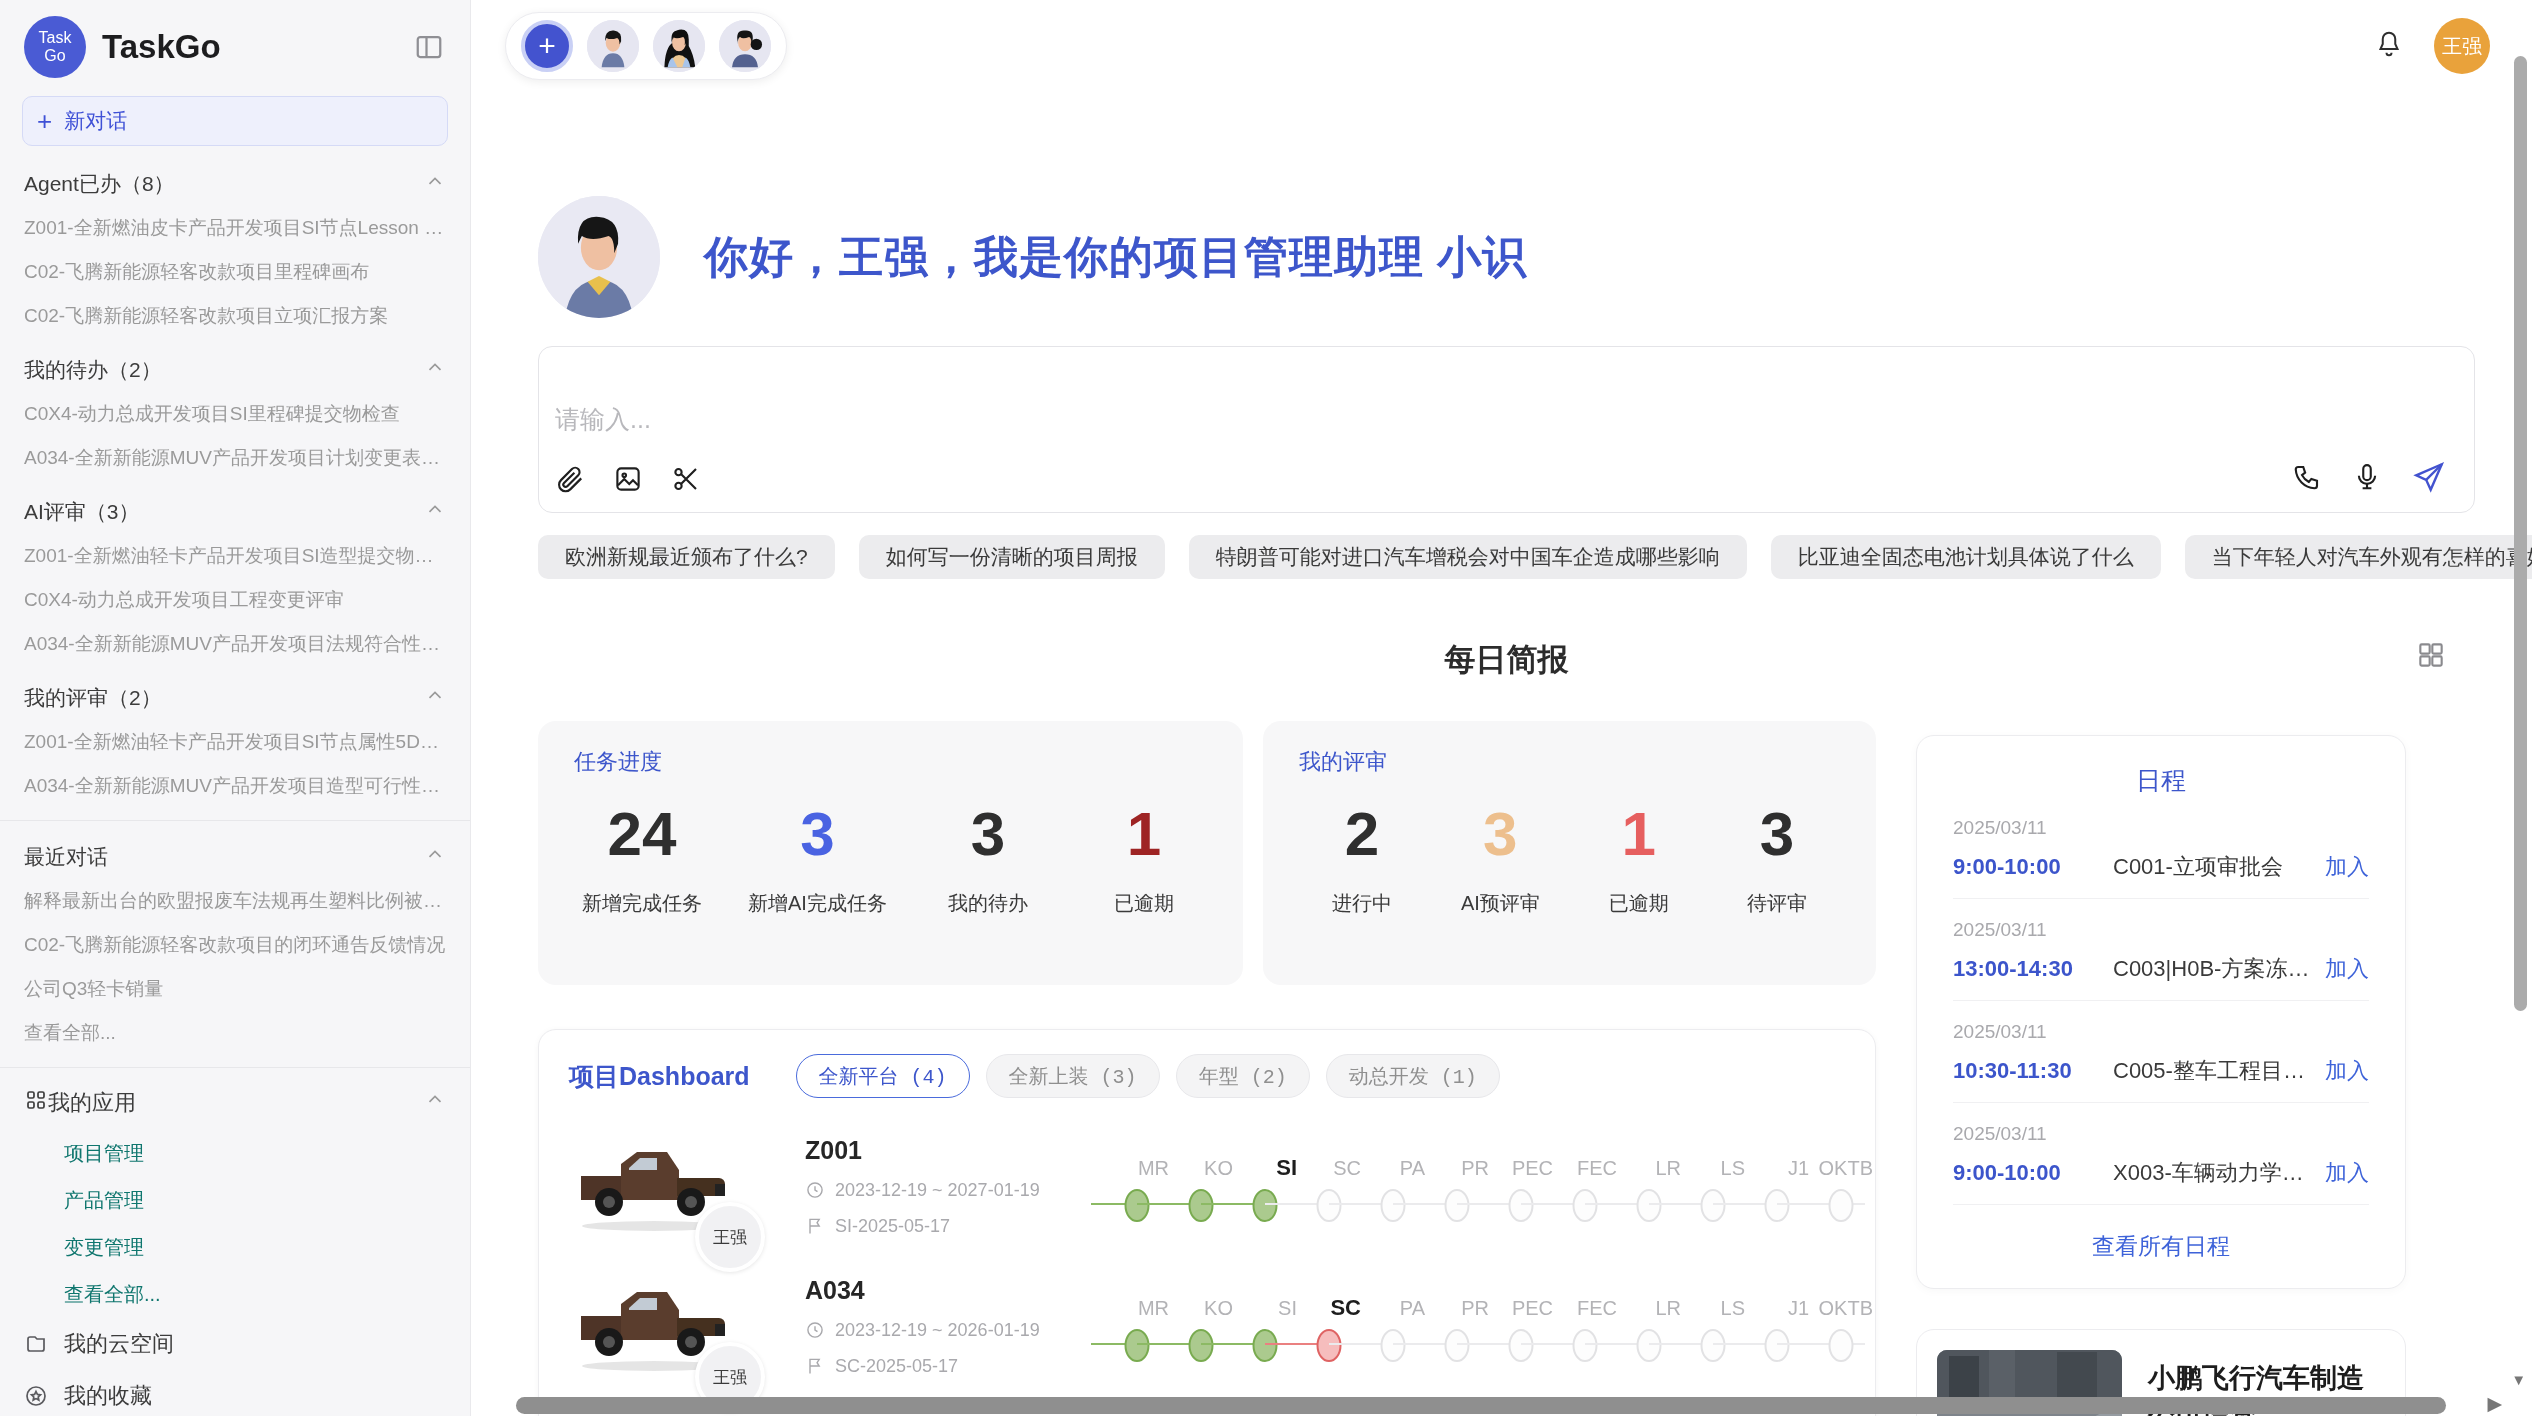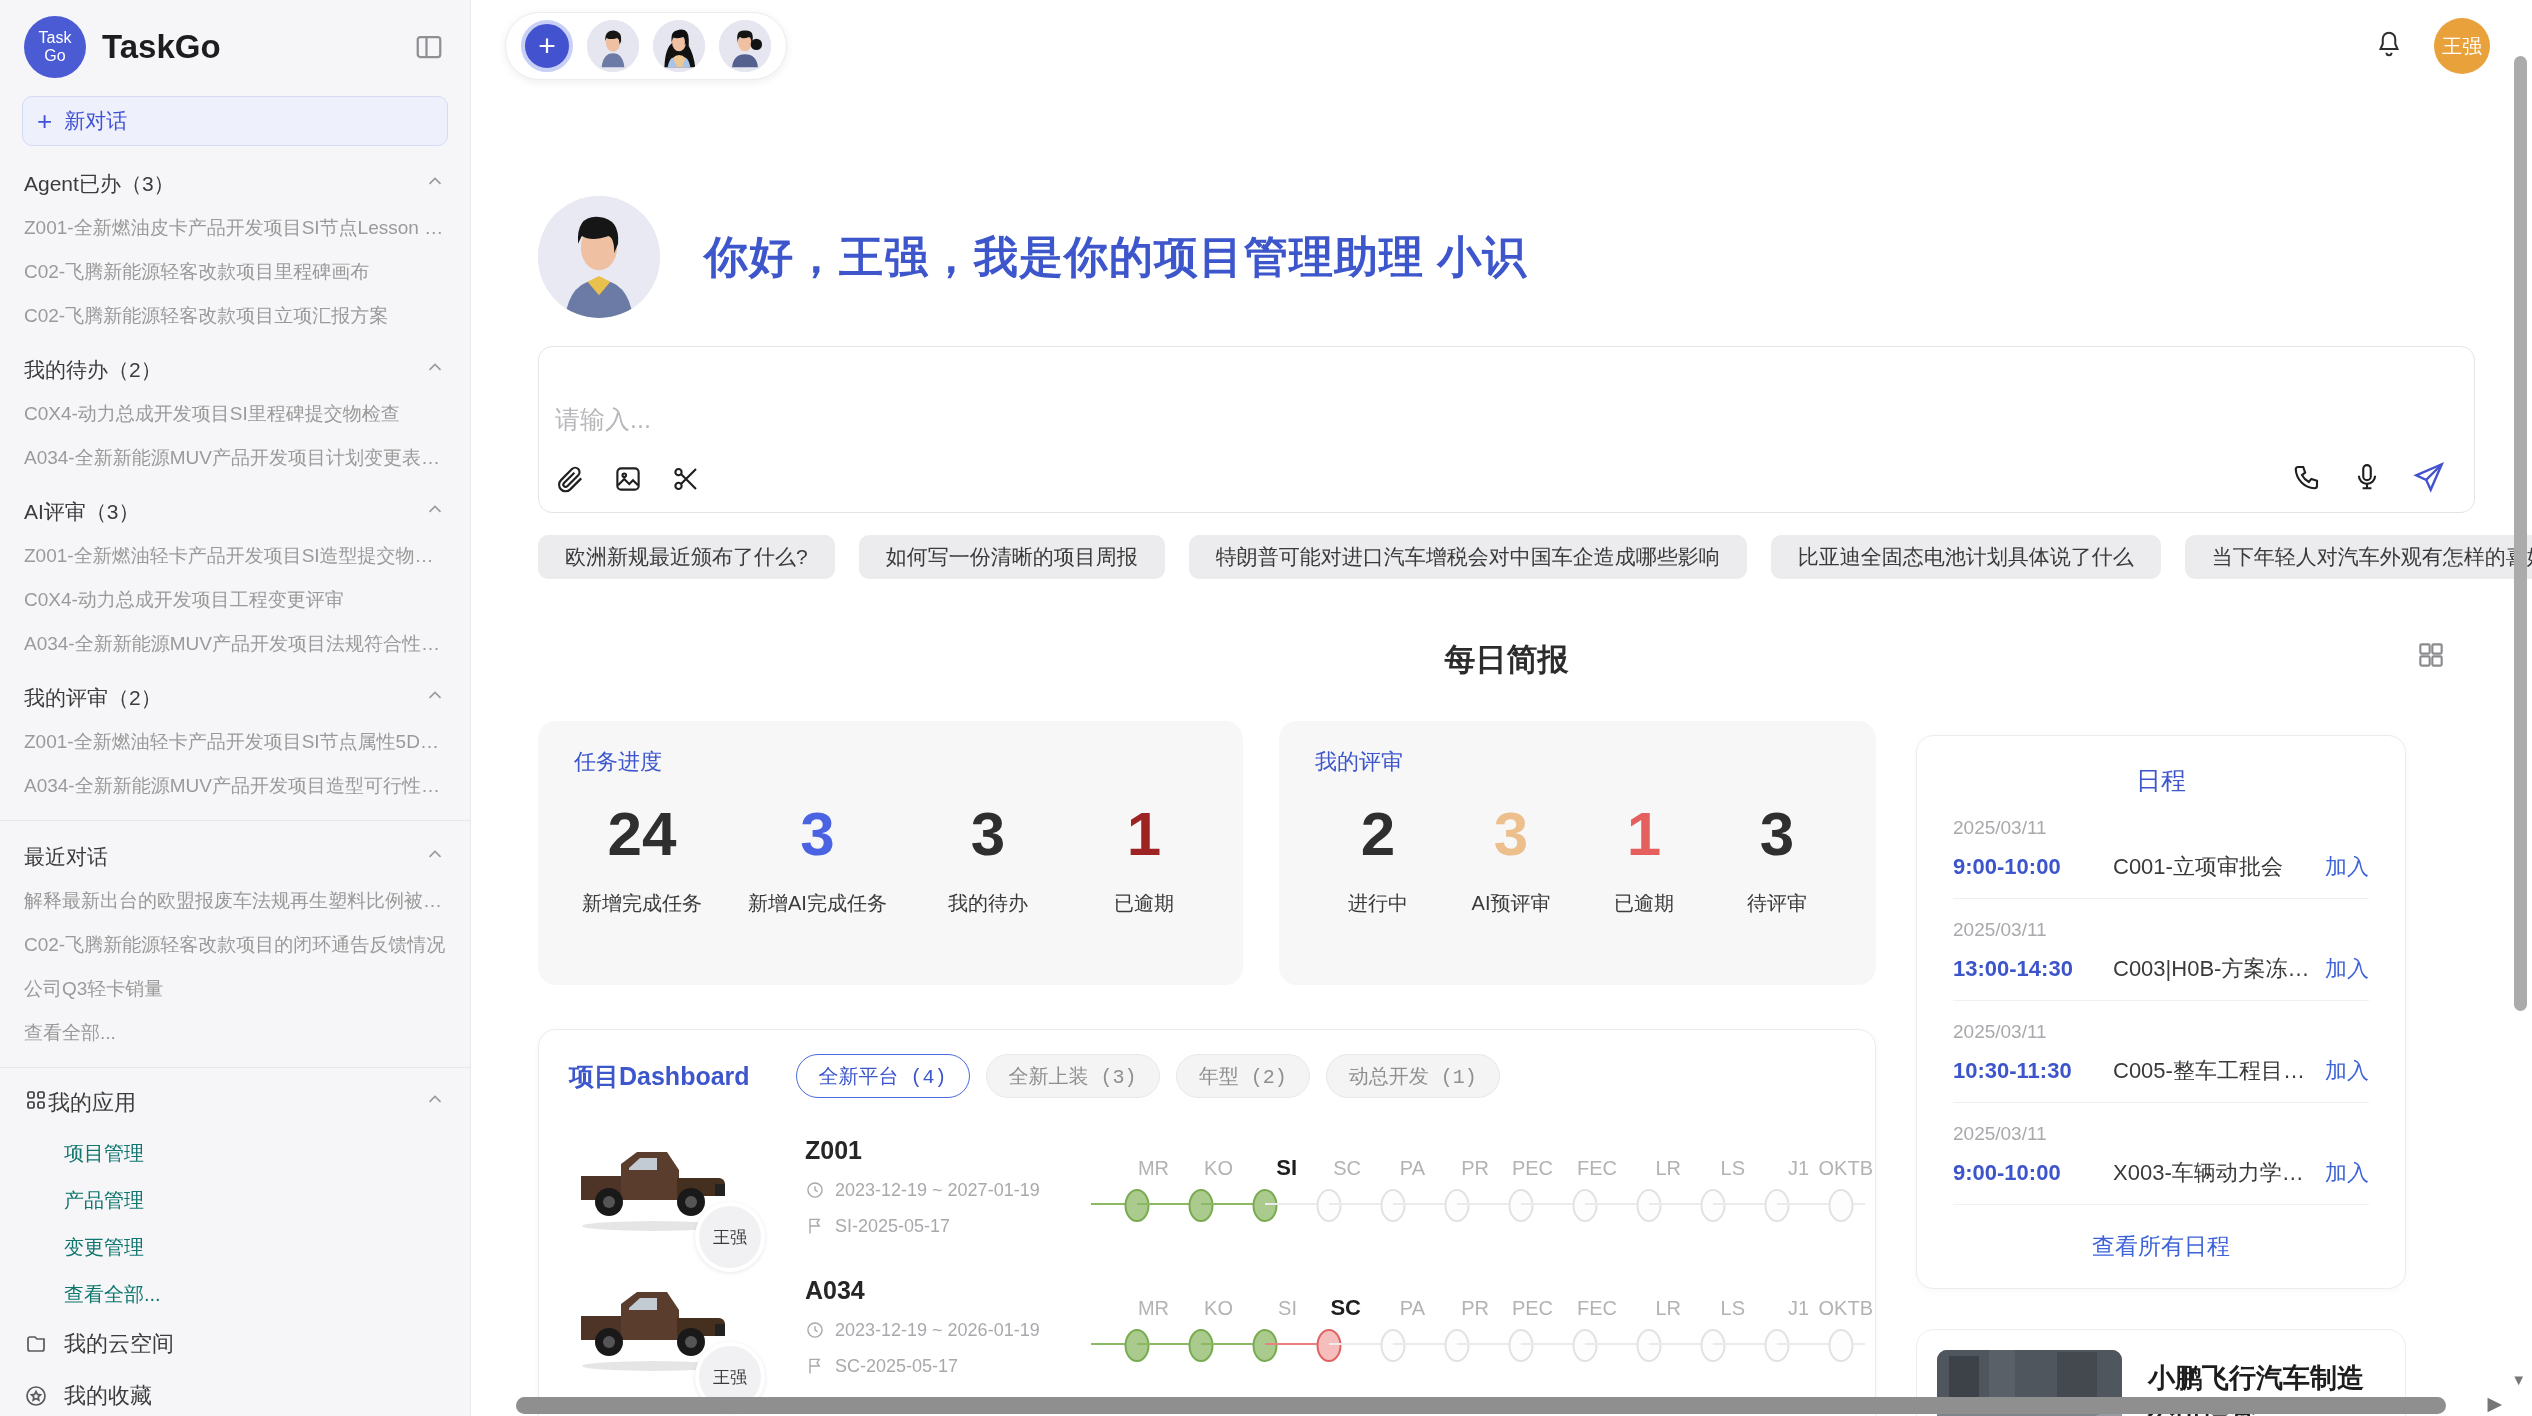--- a/index.html
+++ b/index.html
@@ -55,21 +55,21 @@
   .chips{display:flex;gap:24px;margin:22px 57px 0 67px;}
   .chip{background:#ececee;border:none;border-radius:10px;height:44px;padding:0 27px;font-size:21px;color:#3a3a3a;
         display:flex;align-items:center;white-space:nowrap;cursor:pointer;
         font-family:"Liberation Sans","DejaVu Sans",sans-serif;}
   .brief-row{position:relative;margin:56px 57px 0 67px;height:50px;display:flex;align-items:center;justify-content:center;}
   .brief-title{font-size:31px;font-weight:bold;color:#2c2c2c;}
   .brief-grid{position:absolute;right:28px;top:4px;color:#8a8a8e;cursor:pointer;}
   .content{display:flex;gap:40px;margin:36px 57px 0 67px;align-items:flex-start;}
   .col-left{width:1338px;min-width:1338px;}
   .col-right{width:490px;min-width:490px;margin-top:14px;}
-  .stats-row{display:flex;gap:36px;}
+  .stats-row{display:flex;gap:20px;}
   .stat-card{background:#f7f7f8;border-radius:18px;padding:26px 36px;height:212px;}
   .stat-card.c1{width:633px;}
   .stat-card.c2{flex:1;}
   .stat-card-title{font-size:22px;color:#3d56cb;}
   .stat-items{display:flex;justify-content:space-between;margin-top:24px;padding:0 8px;}
   .stat-item{text-align:center;min-width:110px;}
   .stat-value{font-size:62px;font-weight:600;line-height:1.05;}
   .stat-label{font-size:20px;color:#3a3a3a;margin-top:24px;}
   .dashboard-card{margin-top:44px;background:#fff;border:1px solid #ececef;border-radius:18px;
                   box-shadow:0 1px 6px rgba(0,0,0,.04);padding:24px 30px;height:400px;overflow:hidden;}
@@ -143,21 +143,21 @@
       </button>
     </div>
     <button class="new-chat">
       <span class="plus">+</span>
       <span>新对话</span>
     </button>
     <div class="sb-scroll">
       <div id="sb-groups">
           <div class="sb-group">
             <div class="sb-group-header">
-              <span>Agent已办（3）</span>
+              <span>Agent已办（8）</span>
               <span class="chev"><svg width="22" height="22" viewBox="0 0 24 24" fill="none" stroke="#9a9a9a" stroke-width="1.8">
                   <polyline points="6 14 12 8 18 14"></polyline>
                 </svg></span>
             </div>
             <div class="sb-item">Z001-全新燃油皮卡产品开发项目SI节点Lesson Learn报告</div>
             <div class="sb-item">C02-飞腾新能源轻客改款项目里程碑画布</div>
             <div class="sb-item">C02-飞腾新能源轻客改款项目立项汇报方案</div>
           </div>
           <div class="sb-group">
             <div class="sb-group-header">

